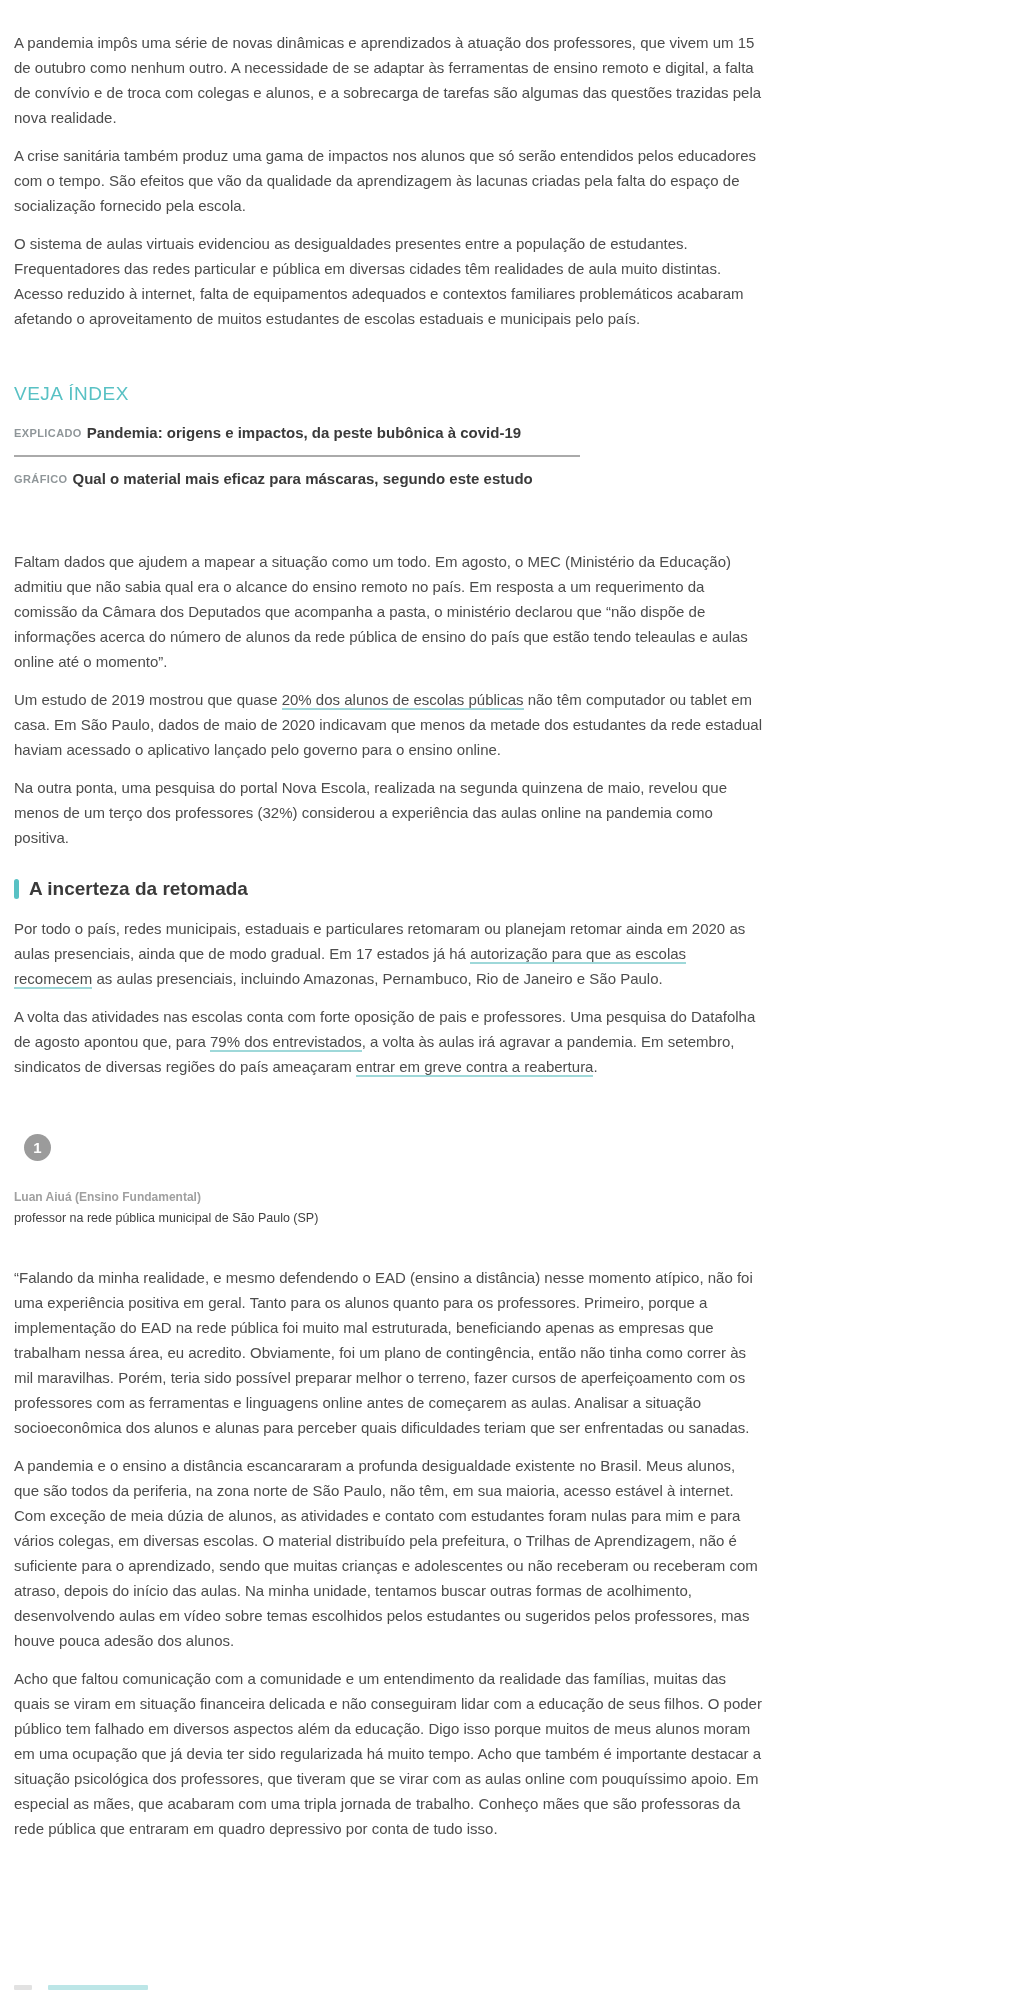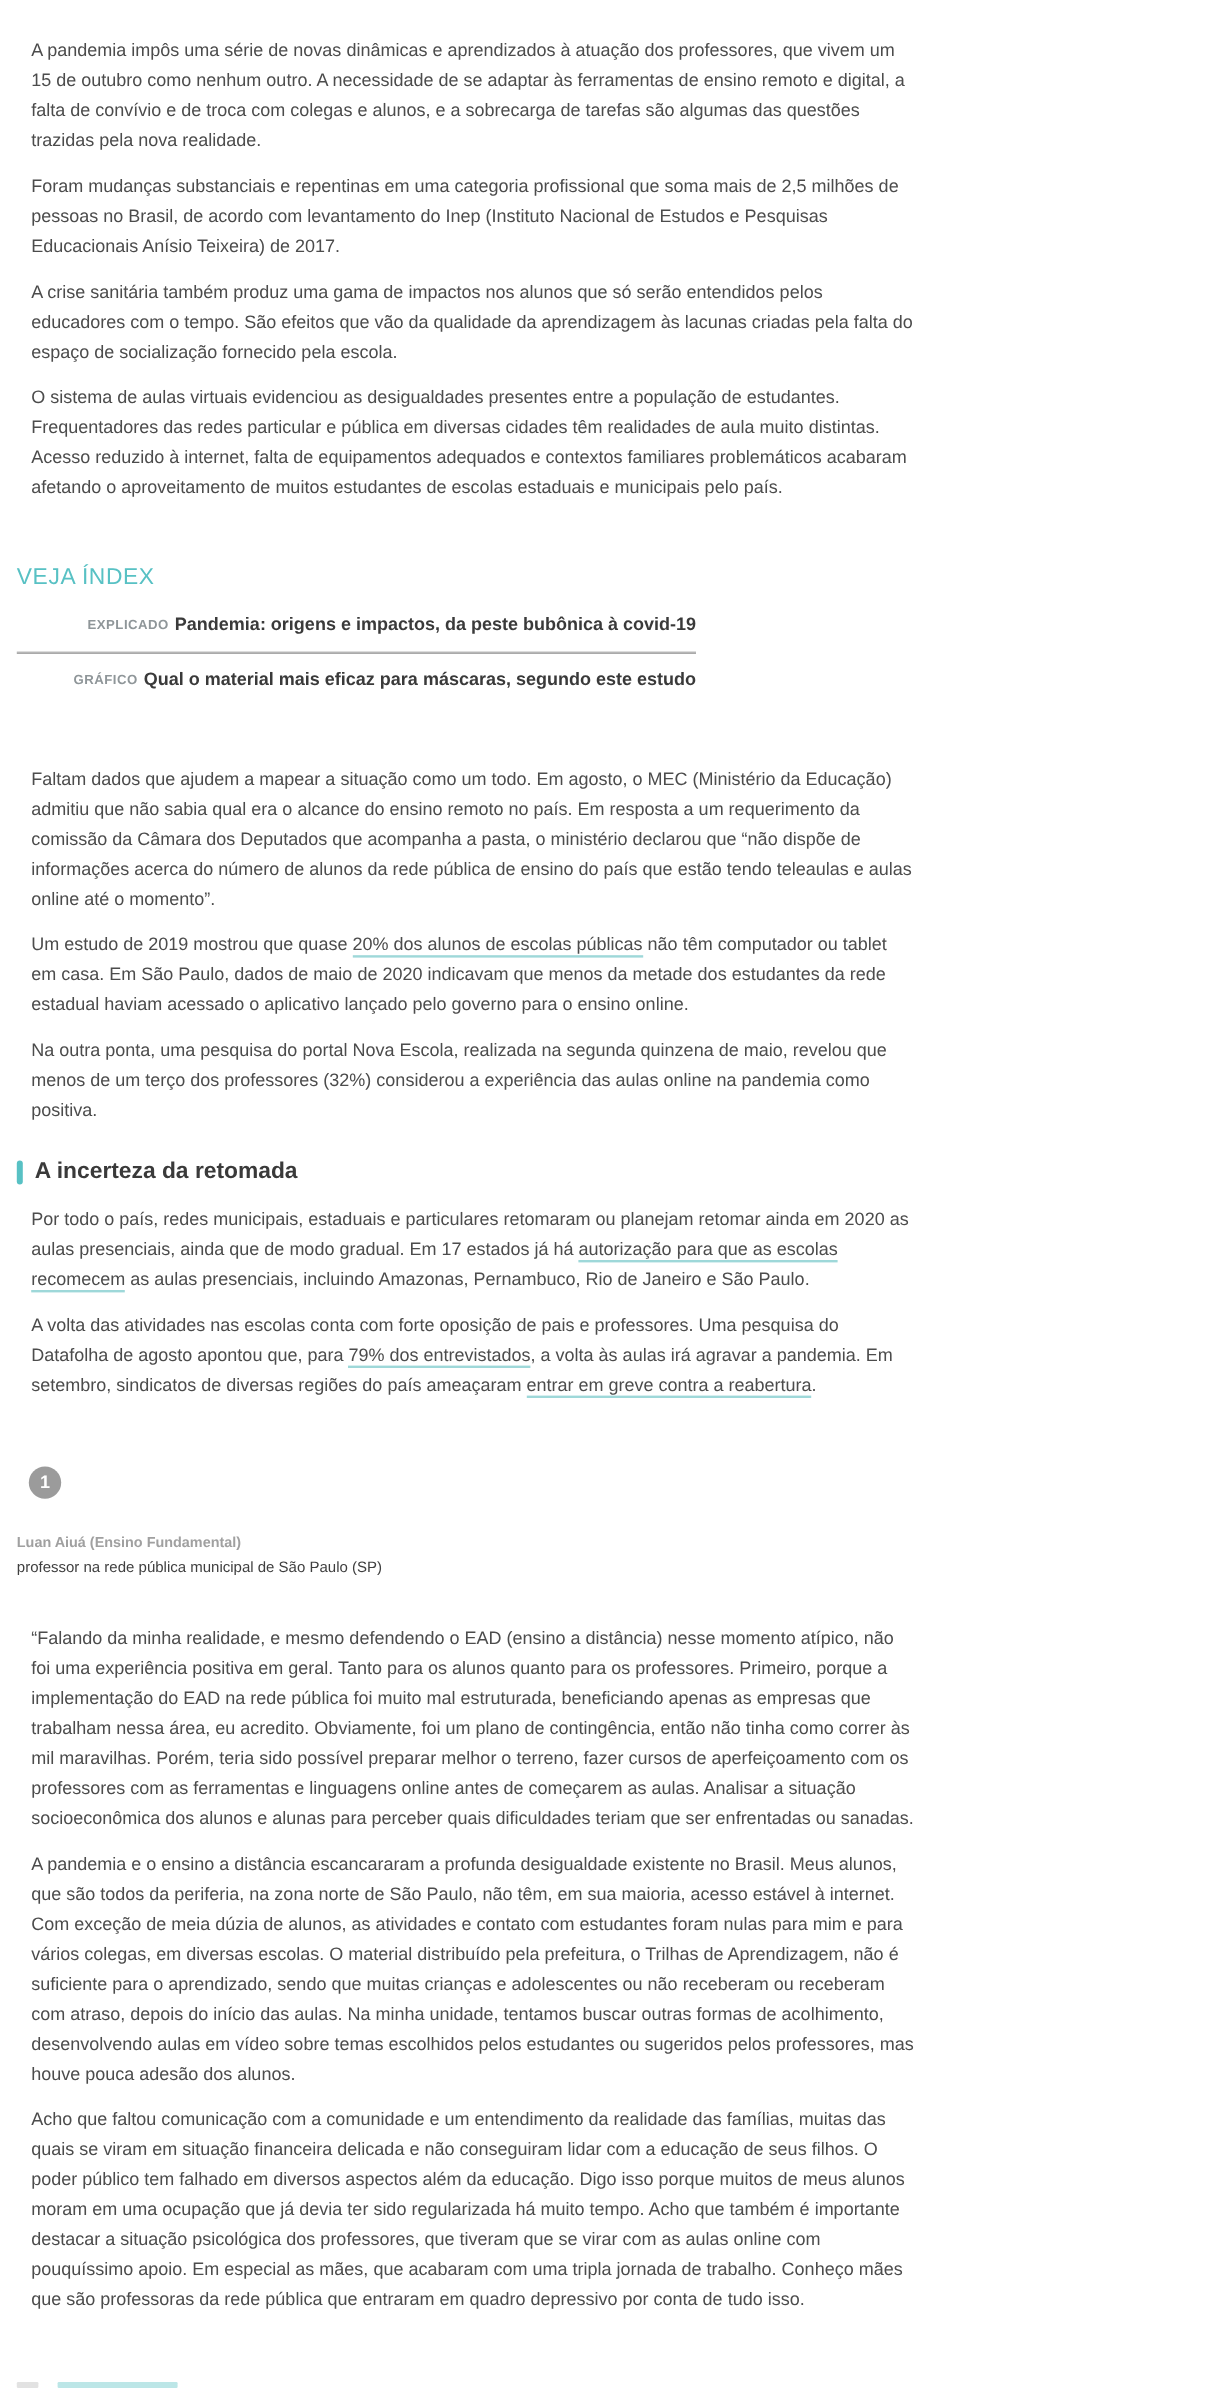--- a/index.html
+++ b/index.html
@@ -10,28 +10,28 @@
     --heading-text:#3a3a3a;
     --kicker-gray:#8f9699;
     --divider:#aaaaaa;
     --author-gray:#a0a0a0;
   }
   *{box-sizing:border-box;}
   html,body{margin:0;padding:0;background:#ffffff;}
   body{font-family:"Liberation Sans","DejaVu Sans",sans-serif;color:var(--text);}
   .page{position:relative;width:1009px;height:1990px;overflow:hidden;background:#ffffff;}
   .content{width:762px;padding:30px 0 0 14px;}
-  p.body-par{font-size:15px;line-height:25px;margin:0 0 13px 12px;color:var(--text);}
+  p.body-par{font-size:15px;line-height:25px;margin:0 0 13px 0;color:var(--text);}
   a.lnk{color:var(--text);text-decoration:none;border-bottom:2px solid var(--link-underline);cursor:pointer;}
   b.brand{color:var(--heading-text);font-weight:bold;}
 
   
   .related{margin:52px 0 48px 0;width:566px;}
   .related-heading{color:var(--accent);font-size:19px;font-weight:400;letter-spacing:0.5px;margin:0 0 6px 0;}
-  .related-item{display:block;padding:13px 0;cursor:pointer;text-align:right;}
+  .related-item{display:block;padding:13px 0;cursor:pointer;}
   .related-kicker{font-size:11px;font-weight:bold;color:var(--kicker-gray);letter-spacing:0.4px;margin-right:5px;vertical-align:1px;}
   .related-title{font-size:15px;font-weight:bold;color:var(--heading-text);}
   .related-divider{border:none;border-top:1px solid var(--divider);margin:0;height:0;}
 
   
   .section-heading{display:flex;align-items:center;margin:28px 0 16px 0;}
   .section-bar{width:5px;height:20px;border-radius:3px;background:var(--accent);margin-right:10px;flex:0 0 auto;}
   .section-title{font-size:19px;font-weight:bold;color:var(--heading-text);}
 
   
@@ -49,21 +49,20 @@
   .cutoff-frag.a{left:14px;top:1985px;width:18px;background:rgba(160,160,160,0.3);}
   .cutoff-frag.b{left:48px;top:1985px;width:100px;background:rgba(88,193,196,0.4);}
 </style>
 </head>
 <body>
 
 <div class="page">
   <div class="content">
 
     <p class="body-par">A pandemia impôs uma série de novas dinâmicas e aprendizados à atuação dos professores, que vivem um 15 de outubro como nenhum outro. A necessidade de se adaptar às ferramentas de ensino remoto e digital, a falta de convívio e de troca com colegas e alunos, e a sobrecarga de tarefas são algumas das questões trazidas pela nova realidade.</p>
-    <p class="body-par">Foram mudanças substanciais e repentinas em uma categoria profissional que soma mais de 2,5 milhões de pessoas no Brasil, de acordo com levantamento do Inep (Instituto Nacional de Estudos e Pesquisas Educacionais Anísio Teixeira) de 2017.</p>
     <p class="body-par">A crise sanitária também produz uma gama de impactos nos alunos que só serão entendidos pelos educadores com o tempo. São efeitos que vão da qualidade da aprendizagem às lacunas criadas pela falta do espaço de socialização fornecido pela escola.</p>
     <p class="body-par">O sistema de aulas virtuais evidenciou as desigualdades presentes entre a população de estudantes. Frequentadores das redes particular e pública em diversas cidades têm realidades de aula muito distintas. Acesso reduzido à internet, falta de equipamentos adequados e contextos familiares problemáticos acabaram afetando o aproveitamento de muitos estudantes de escolas estaduais e municipais pelo país.</p>
 
     <div class="related">
       <div class="related-heading">VEJA ÍNDEX</div>
 
       <a class="related-item">
         <span class="related-kicker">EXPLICADO</span><span class="related-title">Pandemia: origens e impactos, da peste bubônica à covid-19</span>
       </a>
       <hr class="related-divider">

